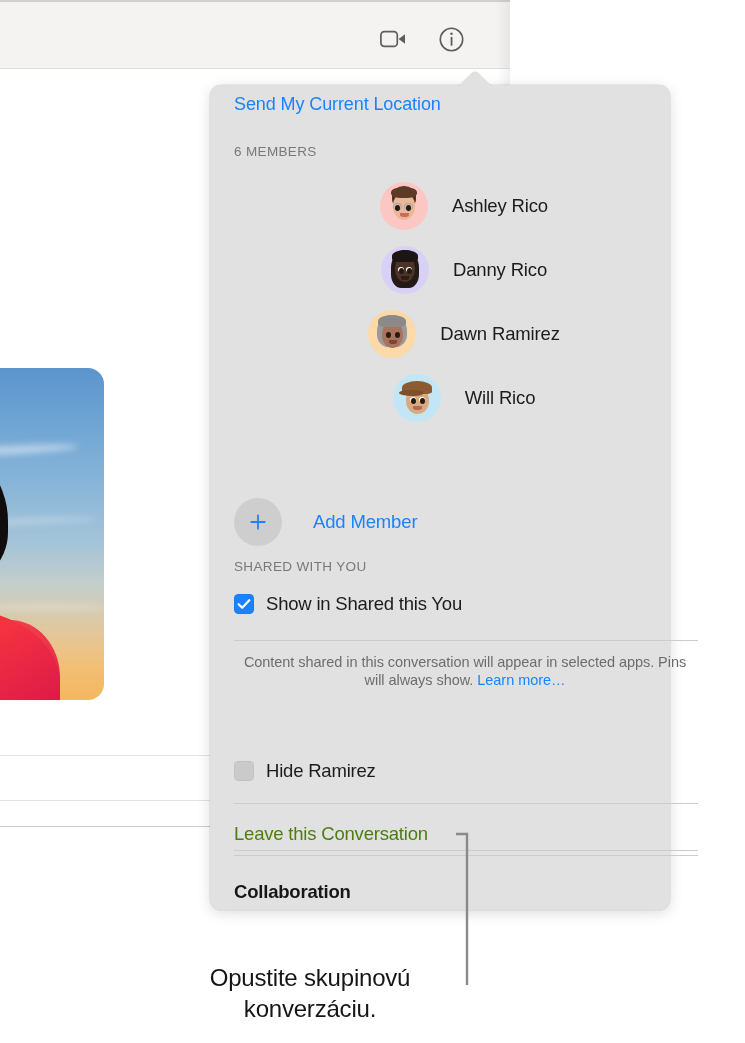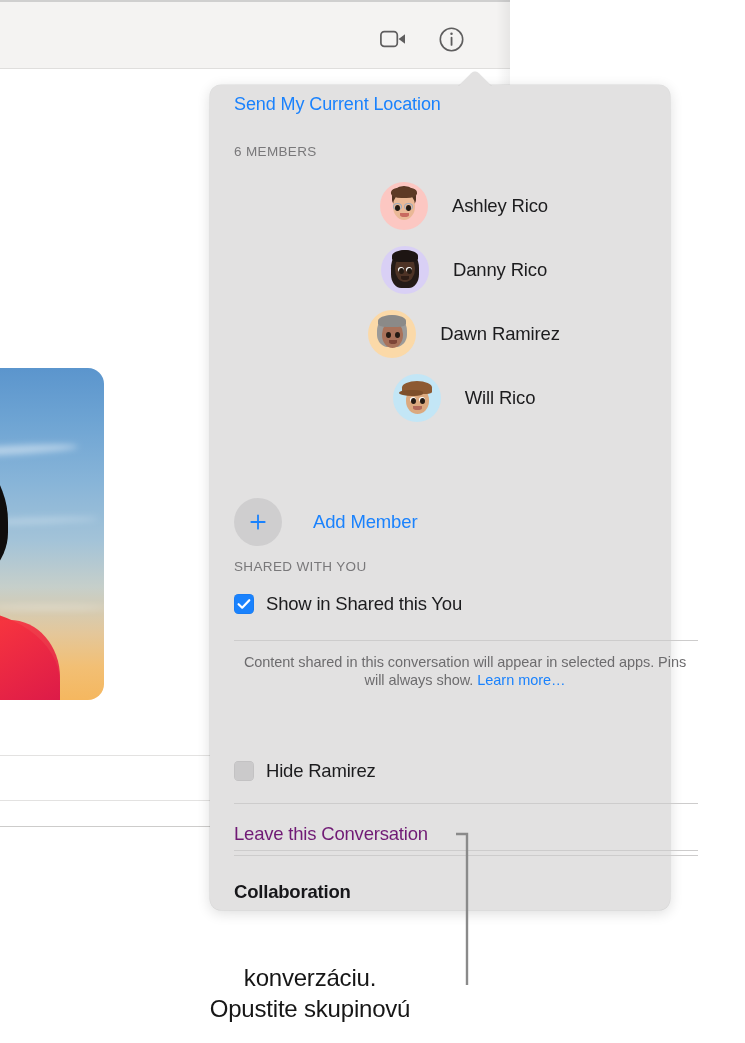--- a/index.html
+++ b/index.html
@@ -130,21 +130,21 @@
   .pdiv.v2 { top:718px; }
   .pdiv.v3 { top:765px; }
 
   .note {
     position:absolute; left:24px; top:568px; width:462px;
     color:#6d6c6e; font-size:14.5px; line-height:18px; letter-spacing:-0.05px;text-align:center;
   }
   .note a { color:#1a82fd; text-decoration:none; }
 
   .leave {
-    position:absolute; left:24px; top:738px; color:#701a75;
+    position:absolute; left:24px; top:738px; color:#4d7c0f;
     font-size:18.5px; letter-spacing:-0.2px; cursor:default;
   }
   .collab {
     position:absolute; left:24px; top:796px; color:#17171a;
     font-size:18.5px; font-weight:bold; letter-spacing:-0.2px;
   }
 
   
   .callout-line { position:absolute; left:0; top:0; width:745px; height:1043px; pointer-events:none; }
   .caption {
@@ -304,17 +304,17 @@
     <div class="pdiv" style="top:770px;"></div>
 
     <div class="collab">Collaboration</div>
   </div>
 
   <svg class="callout-line" viewBox="0 0 745 1043">
     <path d="M456 834 H467 V985" fill="none" stroke="#8a8a8a" stroke-width="2.4" stroke-linecap="butt"></path>
   </svg>
 
   <div class="caption">
+    <div>Opustite skupinovú</div>
     <div>konverzáciu.</div>
-    <div>Opustite skupinovú</div>
   </div>
 
 </div>
 
 </body></html>

